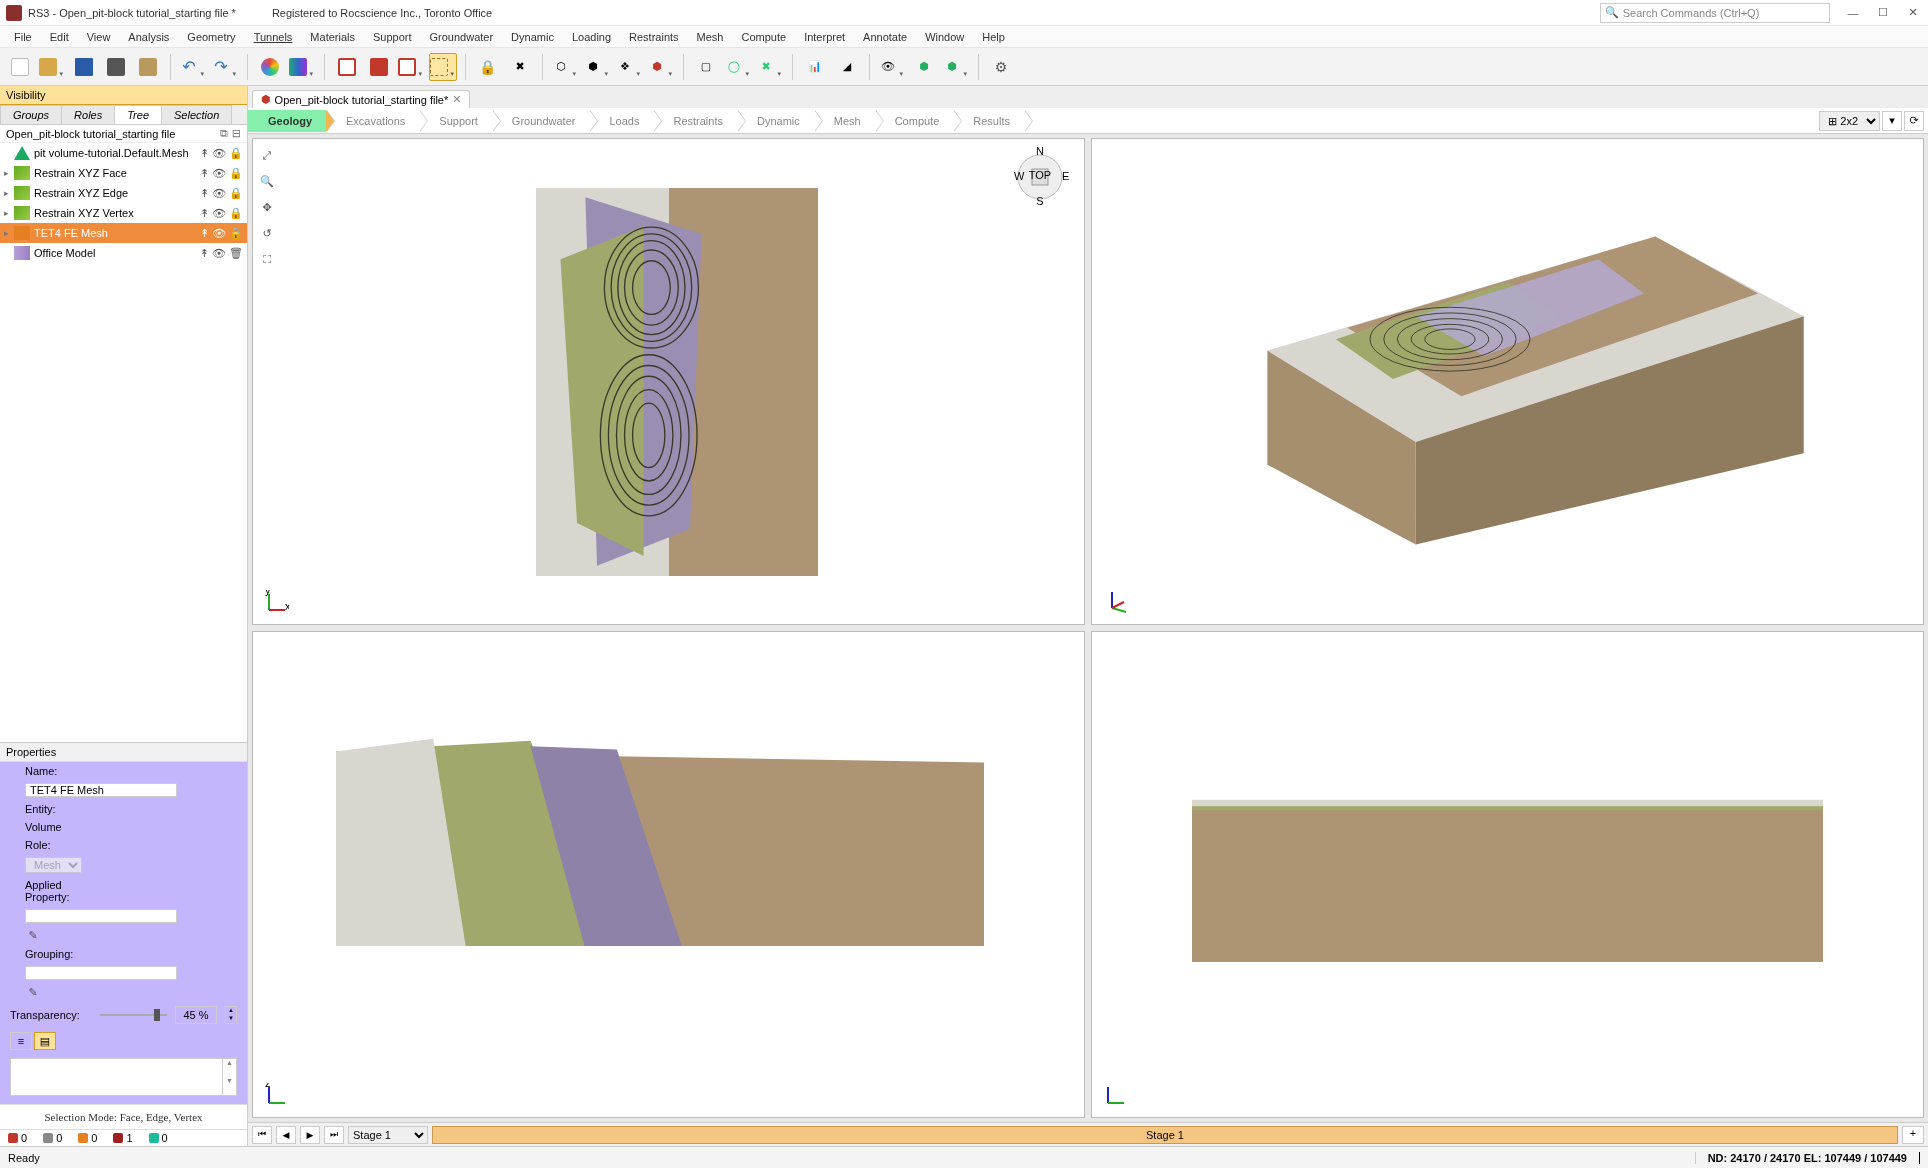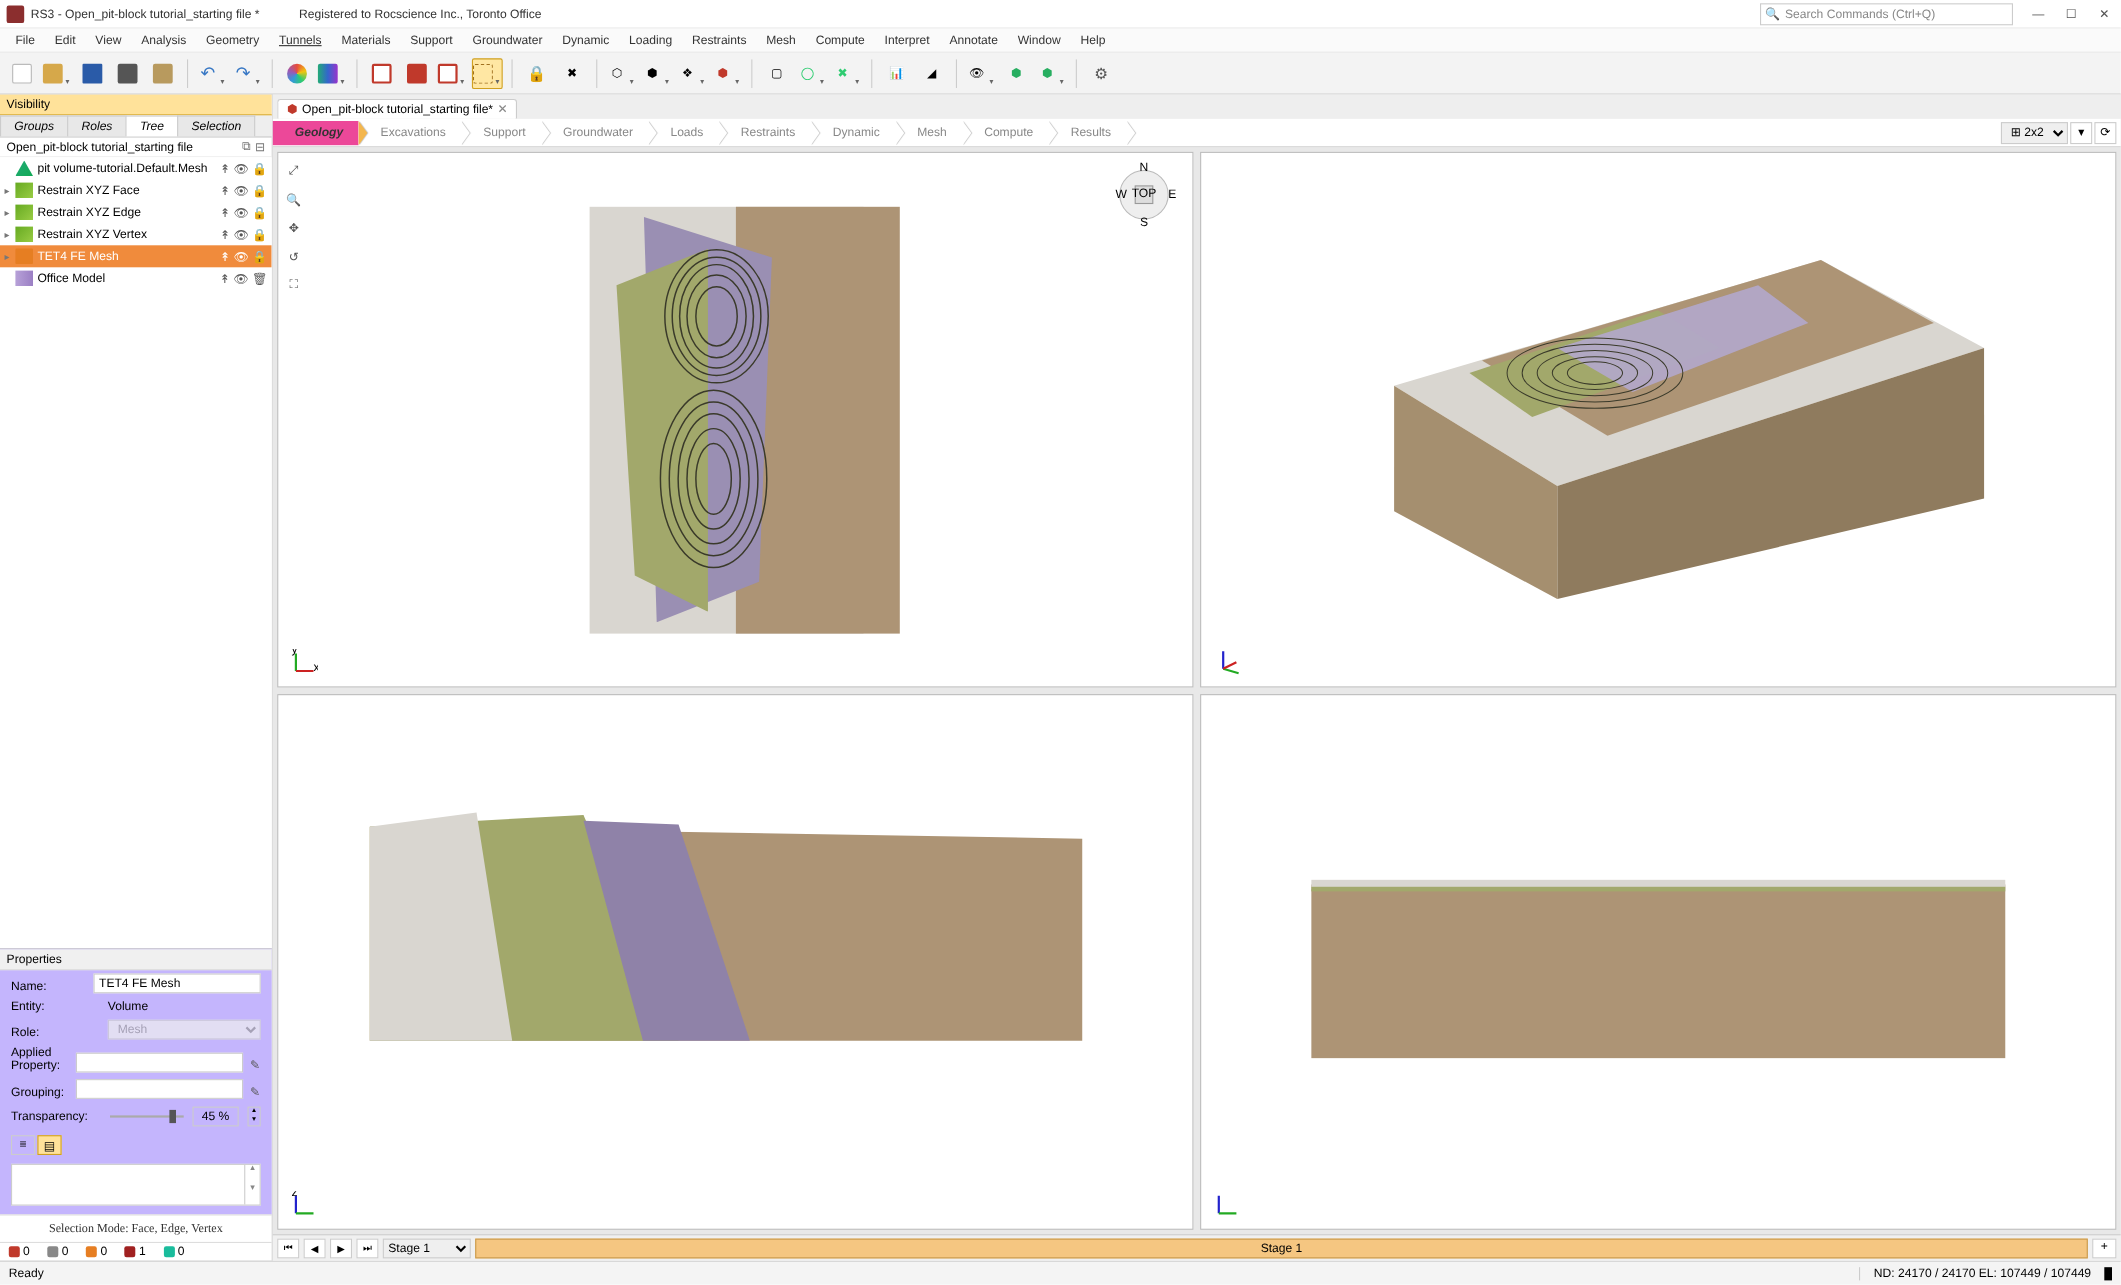--- a/index.html
+++ b/index.html
@@ -56,21 +56,21 @@
 .tree-row .label { flex: 1; }
 .tree-row .ctrls { display: flex; gap: 3px; color: #555; font-size: 10px; }
 .tree-row.sel .ctrls { color: #fff; }
 .ico-mesh { background: linear-gradient(135deg,#2a7,#1a5); clip-path: polygon(0 100%,50% 0,100% 100%); }
 .ico-restr { background: linear-gradient(135deg,#6a2,#9c4); }
 .ico-tet { background: #e67e22; border-radius: 1px; }
 .ico-block { background: linear-gradient(90deg,#b7a1d8,#9b7fc4); }
 
 .props-panel { border-top: 1px solid #ccc; background: #c4b5fd; }
 .props-header { padding: 3px 6px; background: #f0f0f0; border-bottom: 1px solid #ddd; }
-.prop-row { display: flex; align-items: flex-end; padding: 3px 10px; gap: 6px; }
+.prop-row { display: flex; align-items: flex-start; padding: 3px 25px; gap: 6px; flex-direction: column; }
 .prop-row .lbl { width: 82px; }
 .prop-row input, .prop-row select { flex: 1; border: 1px solid #ccc; height: 18px; padding: 0 4px; font-size: 11px; background: #fff; }
 .prop-row select:disabled { background: #f0f0f0; color: #999; }
 .prop-row .pencil { width: 16px; text-align: center; color: #555; }
 .trans-row { display: flex; align-items: center; padding: 4px 10px; gap: 8px; }
 .trans-row .slider { flex: 1; height: 2px; background: #aaa; position: relative; }
 .trans-row .slider .thumb { position: absolute; top: -5px; width: 6px; height: 12px; background: #555; }
 .trans-row .pct { width: 42px; border: 1px solid #ccc; text-align: center; height: 18px; display: flex; align-items: center; justify-content: center; }
 .trans-row .spin { border: 1px solid #ccc; width: 12px; height: 18px; display: flex; flex-direction: column; }
 .trans-row .spin div { flex: 1; font-size: 6px; text-align: center; }
@@ -87,21 +87,21 @@
 .dot { width: 10px; height: 10px; border-radius: 2px; display: inline-block; }
 
 .viewport-area { flex: 1; display: flex; flex-direction: column; background: #e8e8e8; }
 .doc-tabs { height: 22px; display: flex; align-items: end; padding: 0 4px; background: #eee; }
 .doc-tab { background: #fff; border: 1px solid #ccc; border-bottom: none; padding: 2px 8px; display: flex; align-items: center; gap: 4px; border-radius: 3px 3px 0 0; }
 .doc-tab .x { color: #888; }
 
 .workflow { height: 26px; display: flex; align-items: center; background: #fff; border-bottom: 1px solid #ccc; }
 .wf-step { position: relative; height: 22px; padding: 0 14px 0 20px; display: flex; align-items: center; color: #888; background: #fff; }
 .wf-step::after { content: ""; position: absolute; right: -8px; top: 0; border-top: 11px solid transparent; border-bottom: 11px solid transparent; border-left: 8px solid #fff; filter: drop-shadow(1px 0 0 #ccc); z-index: 1; }
-.wf-step.active { background: #ec4899; color: #333; font-weight: bold; font-style: italic; }
+.wf-step.active { background: #86efac; color: #333; font-weight: bold; }
 .wf-step.active::after { border-left-color: #f3b64e; }
 .wf-right { margin-left: auto; display: flex; align-items: center; gap: 2px; padding-right: 4px; }
 .wf-right select { border: 1px solid #ccc; height: 20px; padding: 0 4px; }
 .wf-right .btn { width: 20px; height: 20px; border: 1px solid #ccc; display: flex; align-items: center; justify-content: center; }
 
 .quad { flex: 1; display: grid; grid-template-columns: 1fr 1fr; grid-template-rows: 1fr 1fr; gap: 6px; padding: 4px; background: #e8e8e8; }
 .pane { background: #fff; border: 1px solid #bbb; position: relative; overflow: hidden; }
 .axis { position: absolute; left: 12px; bottom: 10px; font-size: 9px; }
 .axis svg { display: block; }
 .compass { position: absolute; right: 14px; top: 8px; width: 60px; height: 60px; }
@@ -116,21 +116,21 @@
 
 .stage-row { height: 24px; display: flex; align-items: center; background: #f0f0f0; border-top: 1px solid #ccc; padding: 0 4px; gap: 4px; }
 .stage-row .nav { width: 20px; height: 18px; border: 1px solid #ccc; background: #fff; display: flex; align-items: center; justify-content: center; font-size: 9px; }
 .stage-row select { border: 1px solid #ccc; height: 18px; width: 80px; }
 .stage-bar { flex: 1; height: 18px; background: #f5c681; border: 1px solid #c99a4d; display: flex; align-items: center; justify-content: center; }
 .stage-row .plus { width: 22px; height: 18px; border: 1px solid #ccc; background: #fff; text-align: center; }
 
 .statusbar { height: 22px; display: flex; align-items: center; border-top: 1px solid #ccc; background: #f4f4f4; padding: 0 8px; }
 .statusbar .ready { flex: 0 0 auto; }
 .statusbar .spacer { flex: 1; }
-.statusbar .coords { border-left: 1px solid #ccc; border-right: 7px solid #000000; padding: 0 12px; }
+.statusbar .coords { border-left: 1px solid #ccc; border-right: 1px solid #000000; padding: 0 12px; font-weight: bold; }
 </style>
 </head>
 <body>
 
 <div class="titlebar">
   <div class="app-icon"></div>
   <div class="title-text">RS3 - Open_pit-block tutorial_starting file *</div>
   <div class="title-sep"></div>
   <div class="title-text">Registered to Rocscience Inc., Toronto Office</div>
   <div class="spacer"></div>

